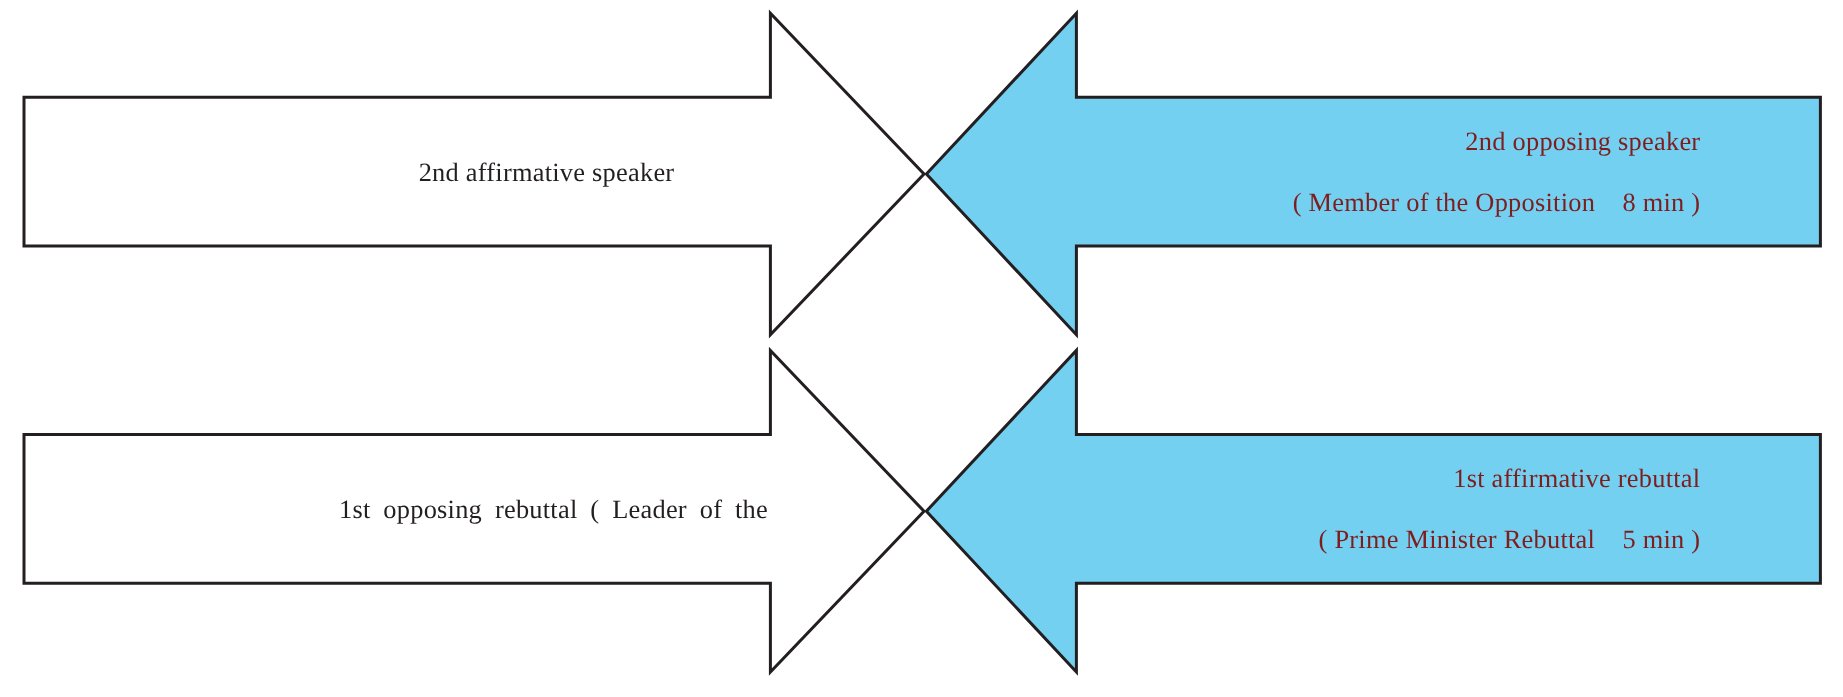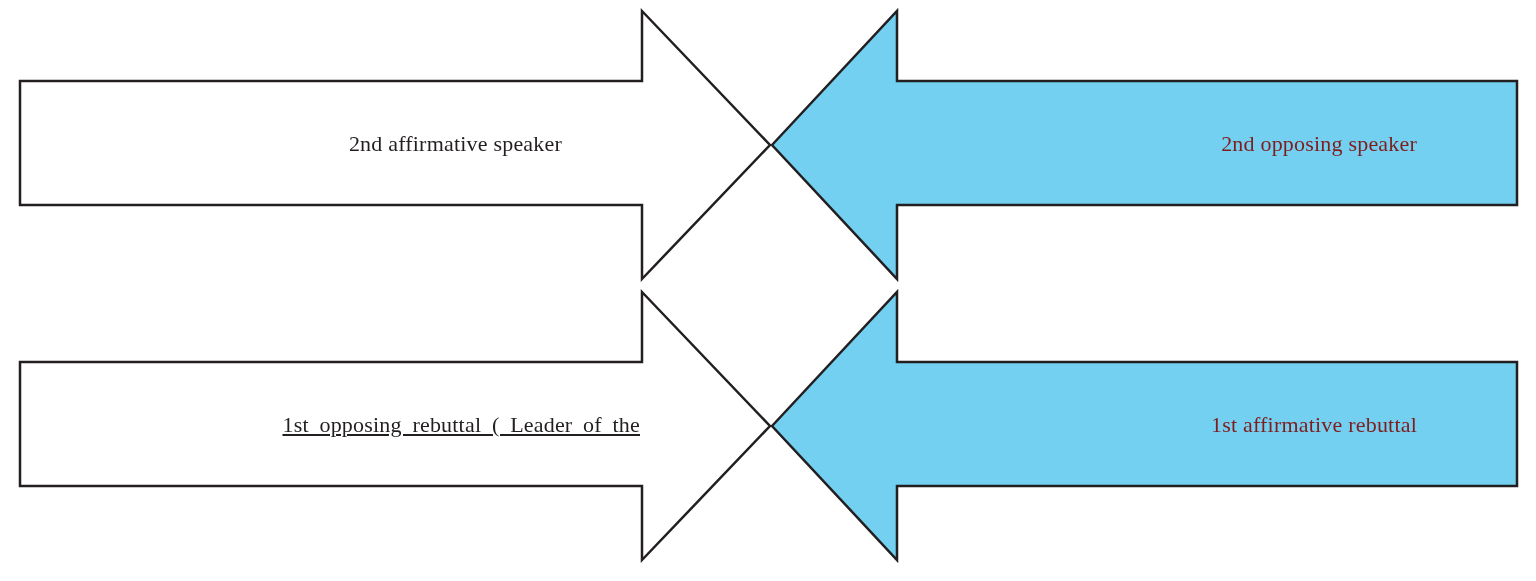--- a/index.html
+++ b/index.html
@@ -30,21 +30,21 @@
     letter-spacing: 0.2px;
   }
   .line { white-space: nowrap; }
   .on-white { color: #231f20; }
   .on-blue  { color: #7f1d1d; }
   
   .ltr-label  { left: 2px;   top: 70px; width: 540px; height: 124px; }
   .ltr-label.wide { width: 618px; }
   .rtl-label  { left: 125px; top: 70px; width: 520px; height: 124px; }
   .pull-left  { position: relative; left: -45px; }
-  .wide-words { word-spacing: 5px; text-decoration: underline; }
+  .wide-words { word-spacing: 5px; }
 </style>
 </head>
 <body>
 
 <div class="stage">
 
   <div class="arrow" style="left:20px; top:11px;">
     <svg width="750" height="268" viewBox="0 0 750 268">
       <polygon points="0,70 622,70 622,0 750,134 622,268 622,194 0,194" fill="#ffffff"></polygon>
     </svg>
@@ -52,34 +52,36 @@
       <div class="line">2nd affirmative speaker</div>
     </div>
   </div>
 
   <div class="arrow" style="left:772px; top:11px;">
     <svg width="745" height="268" viewBox="0 0 745 268">
       <polygon points="0,134 125,0 125,70 745,70 745,194 125,194 125,268" fill="#73d0f1"></polygon>
     </svg>
     <div class="label rtl-label on-blue">
       <div class="line">2nd opposing speaker</div>
+      <div class="line">( Member of the Opposition&nbsp;&nbsp;&nbsp;&nbsp;8 min )</div>
     </div>
   </div>
 
   <div class="arrow" style="left:20px; top:292px;">
     <svg width="750" height="268" viewBox="0 0 750 268">
       <polygon points="0,70 622,70 622,0 750,134 622,268 622,194 0,194" fill="#ffffff"></polygon>
     </svg>
     <div class="label ltr-label wide on-white">
       <div class="line wide-words">1st opposing rebuttal ( Leader of the</div>
     </div>
   </div>
 
   <div class="arrow" style="left:772px; top:292px;">
     <svg width="745" height="268" viewBox="0 0 745 268">
       <polygon points="0,134 125,0 125,70 745,70 745,194 125,194 125,268" fill="#73d0f1"></polygon>
     </svg>
     <div class="label rtl-label on-blue">
       <div class="line">1st affirmative rebuttal</div>
+      <div class="line">( Prime Minister Rebuttal&nbsp;&nbsp;&nbsp;&nbsp;5 min )</div>
     </div>
   </div>
 
 </div>
 
 </body></html>

